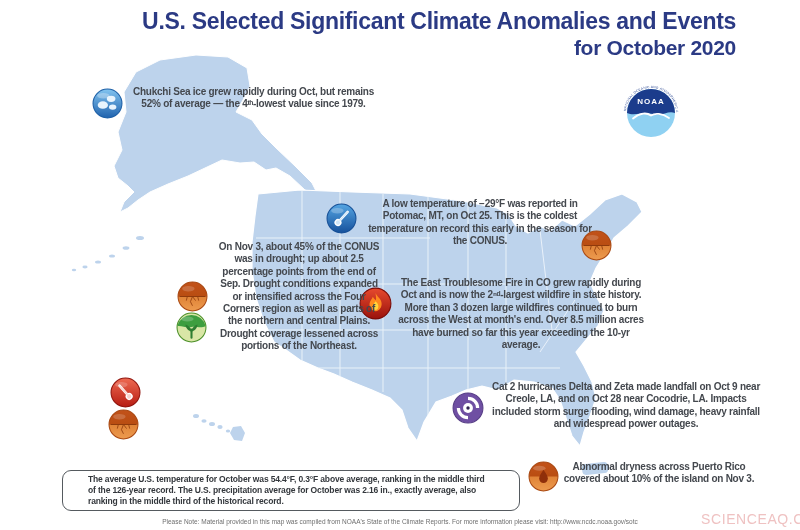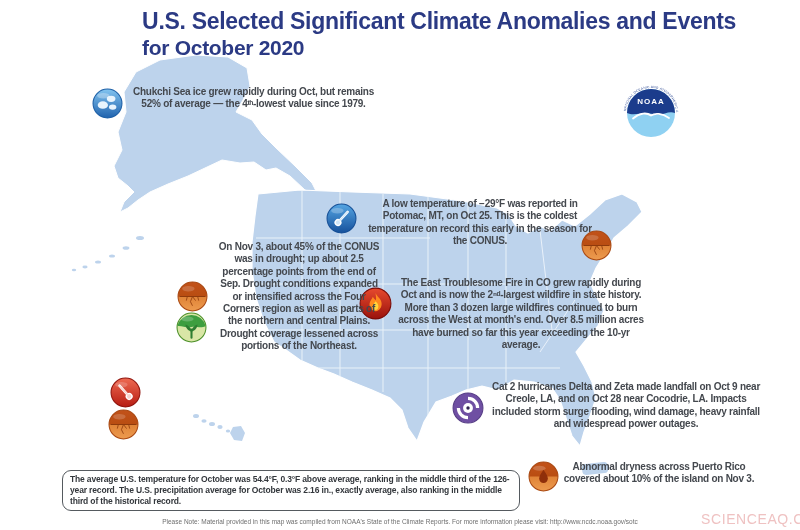--- a/index.html
+++ b/index.html
@@ -1,26 +1,26 @@
 <!DOCTYPE html>
 <html><head>
 <meta charset="utf-8">
 <style>
   html,body{margin:0;padding:0;}
   body{font-family:"Liberation Sans","DejaVu Sans",sans-serif;background:#ffffff;}
   .canvas{position:relative;width:800px;height:530px;background:#ffffff;overflow:hidden;}
   .map-svg{position:absolute;left:0;top:0;width:800px;height:530px;}
   .defs-svg{position:absolute;width:0;height:0;}
-  .title{position:absolute;top:7px;right:64px;color:#2b3a84;font-weight:700;letter-spacing:-0.3px;line-height:1.22;}
+  .title{position:absolute;top:7px;right:64px;text-align:right;color:#2b3a84;font-weight:700;letter-spacing:-0.3px;line-height:1.22;}
   .title .l1{font-size:23px;}
   .title .l2{font-size:21px;}
   .ann{position:absolute;color:#44484e;font-weight:700;font-size:10px;line-height:1.24;letter-spacing:-0.25px;text-align:center;}
   .icon{position:absolute;}
   .noaa{position:absolute;left:618px;top:80px;width:66px;height:66px;}
-  .summary{position:absolute;left:62px;top:470px;width:458px;box-sizing:border-box;border:1.5px solid #555a5f;border-radius:9px;background:rgba(255,255,255,0.92);padding:3px 7px;color:#33373c;font-weight:700;font-size:8.5px;line-height:1.3;letter-spacing:-0.15px;}
+  .summary{position:absolute;left:62px;top:470px;width:458px;box-sizing:border-box;border:1.5px solid #555a5f;border-radius:9px;background:rgba(255,255,255,0.92);padding:3px 25px;color:#33373c;font-weight:700;font-size:8.5px;line-height:1.3;letter-spacing:-0.15px;}
   .footnote{position:absolute;left:0;top:518px;width:800px;text-align:center;font-size:6.5px;color:#6e6e6e;letter-spacing:0px;}
   .watermark{position:absolute;left:701px;top:511px;font-size:14px;color:#efc2c2;letter-spacing:0.6px;font-weight:400;}
 </style>
 </head>
 <body>
 
 <div class="canvas">
 
   <svg class="defs-svg" aria-hidden="true">
     <defs>

